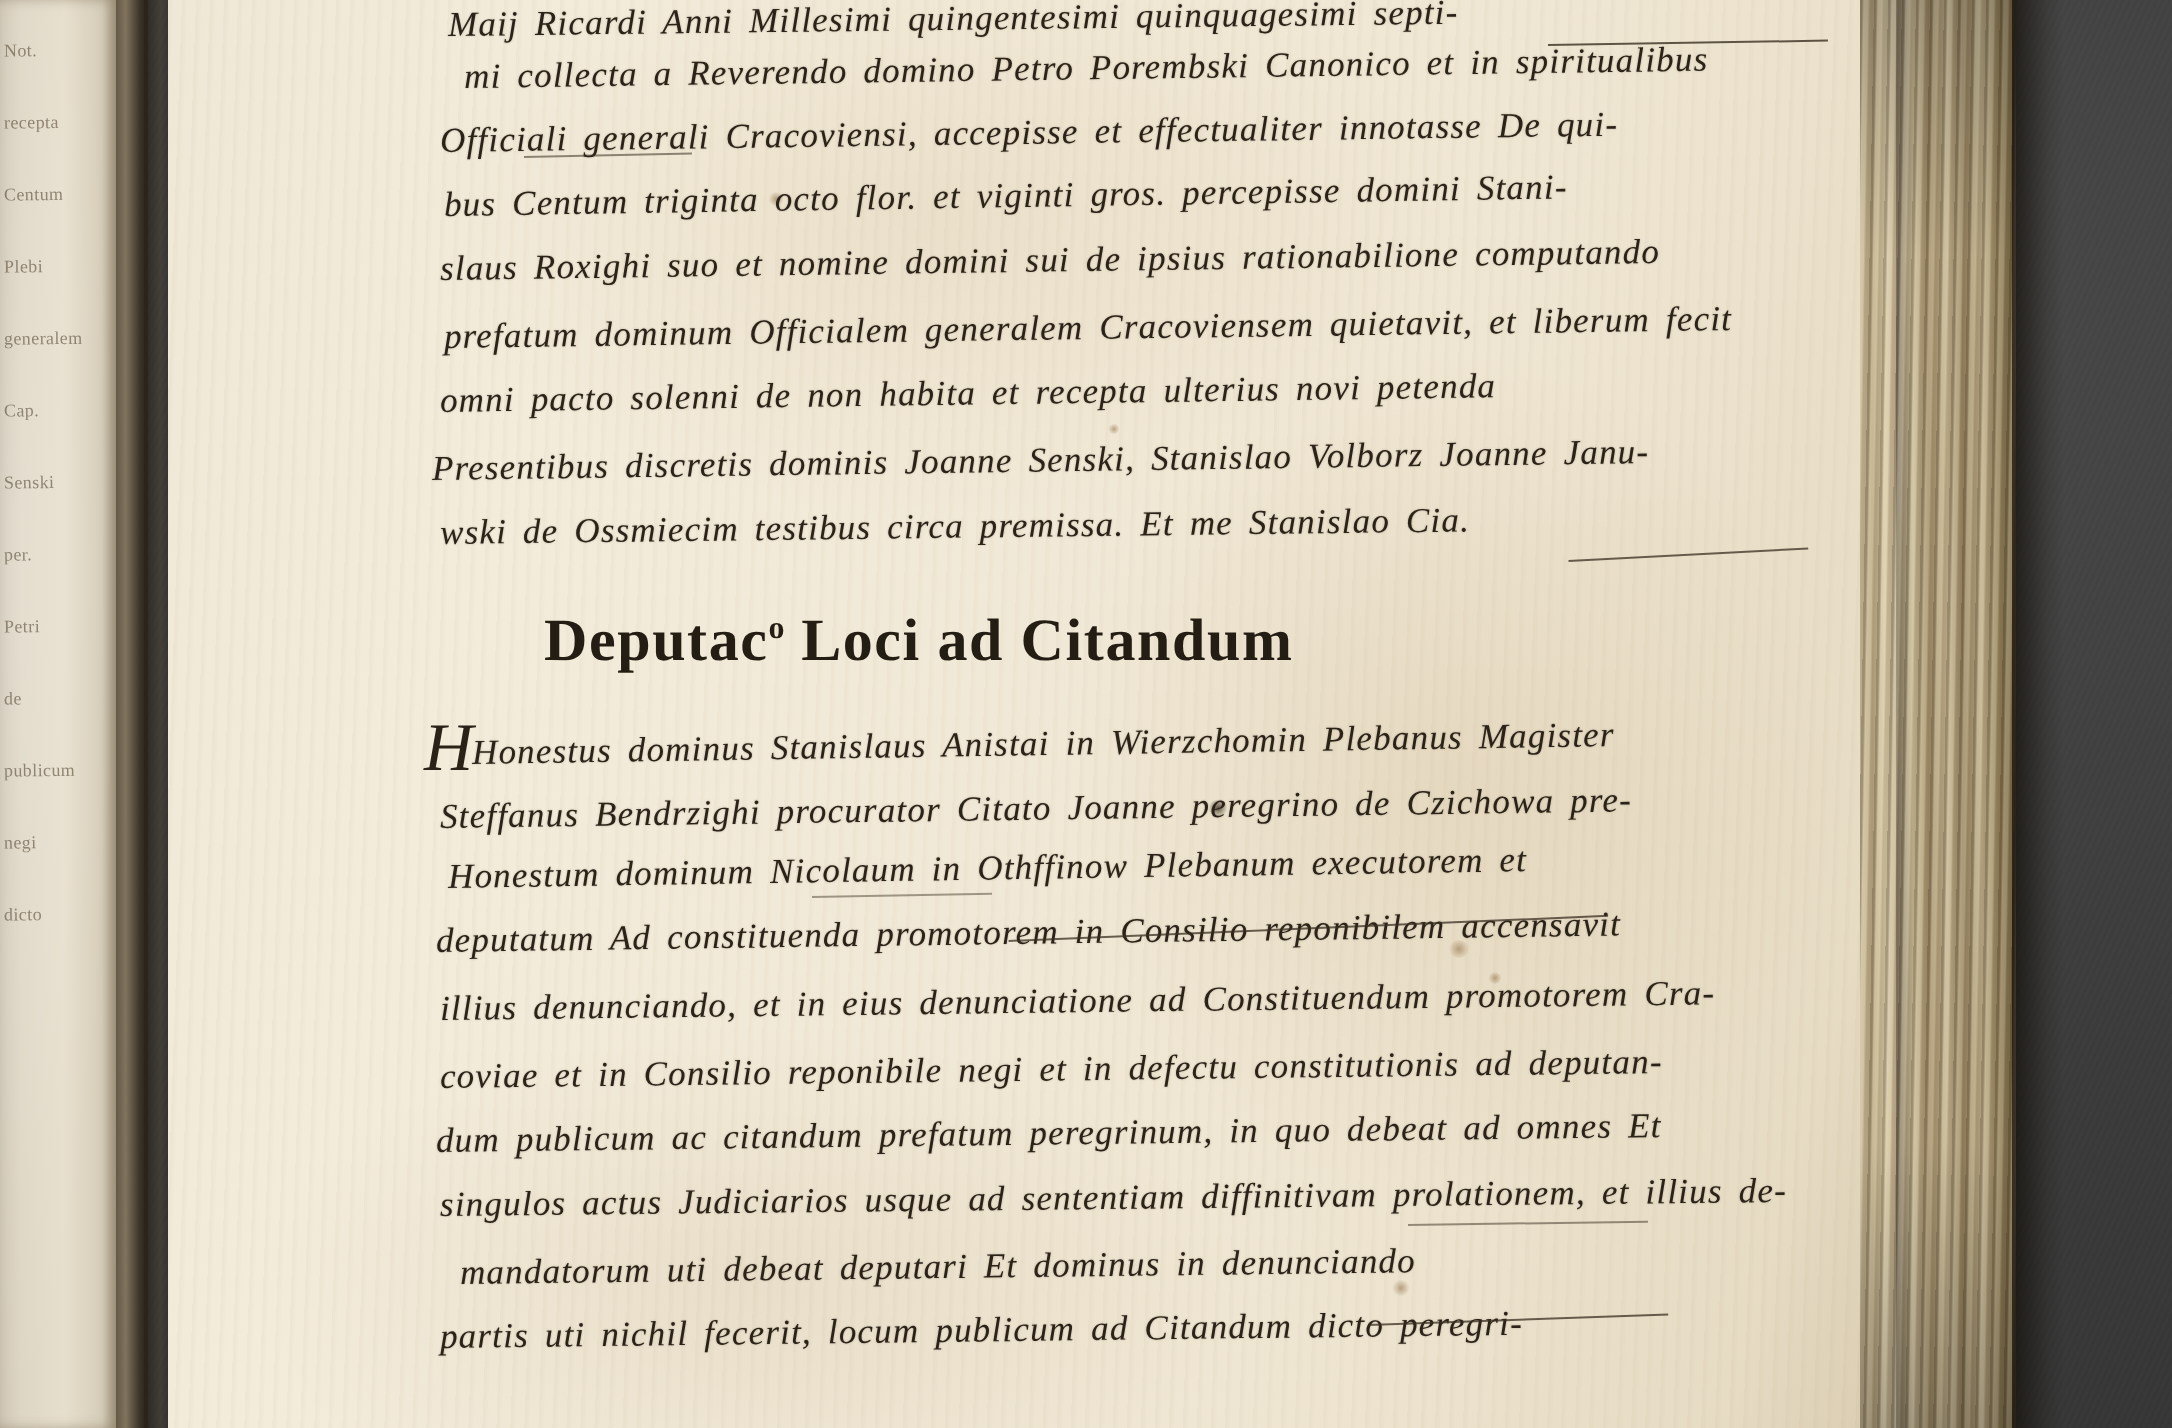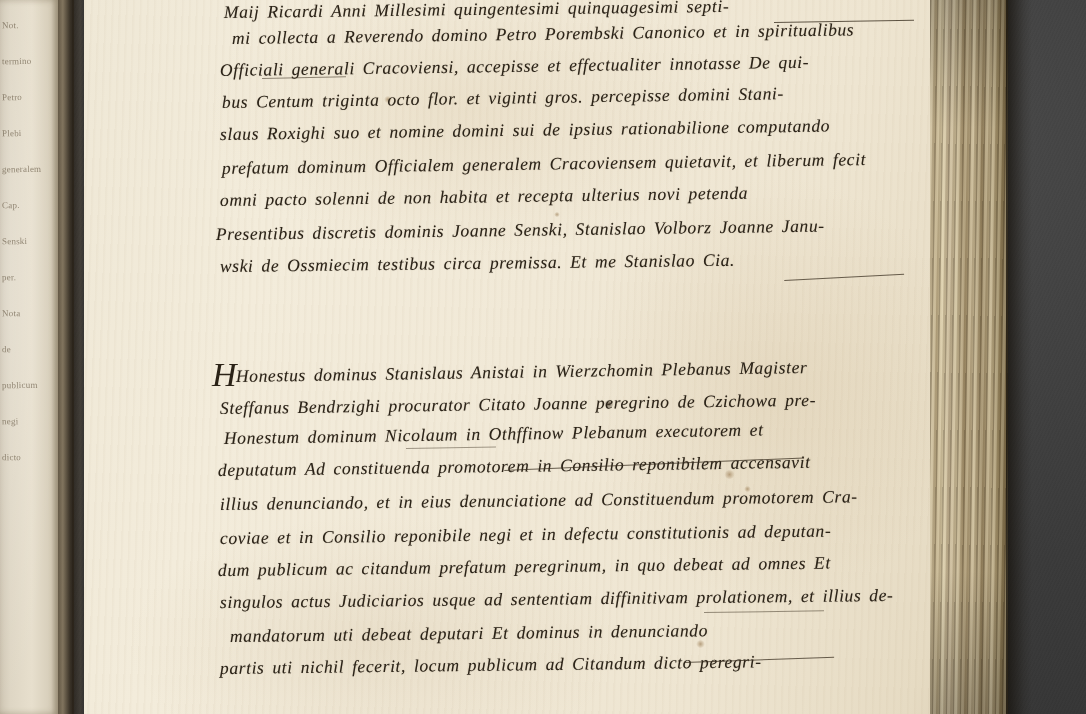--- a/index.html
+++ b/index.html
@@ -92,21 +92,20 @@
 
   
   .page-leaf {
     position: absolute;
     left: 84px;
     top: 0;
     width: 864px;
     height: 714px;
     background:
       linear-gradient(105deg, #efe8d6 0%, #f3ecdb 22%, #f1e9d7 48%, #eee5d1 72%, #e6dbc3 92%, #d8cbb0 100%);
-    padding-left: 48px;
   }
   .page-leaf .stain-a {
     position: absolute;
     left: 120px; top: -40px;
     width: 520px; height: 300px;
     background: radial-gradient(ellipse at center, rgba(196,170,126,0.16), rgba(196,170,126,0) 70%);
   }
   .page-leaf .stain-b {
     position: absolute;
     right: 30px; top: 180px;
@@ -246,28 +245,28 @@
 <body>
 
 <div id="page">
 
   <div class="backdrop"></div>
 
   <div class="left-leaf">
     <div class="lfade"></div>
     <div class="left-notes">
       <div>Not.</div>
-      <div>termino</div>
-      <div>Petro</div>
+      <div>recepta</div>
+      <div>Centum</div>
       <div>Plebi</div>
       <div>generalem</div>
       <div>Cap.</div>
       <div>Senski</div>
       <div>per.</div>
-      <div>Nota</div>
+      <div>Petri</div>
       <div>de</div>
       <div>publicum</div>
       <div>negi</div>
       <div>dicto</div>
     </div>
   </div>
   <div class="left-gutter"></div>
   <div class="left-gutter2"></div>
 
   <div class="page-leaf">
@@ -292,20 +291,23 @@
       <div class="hw body" style="left:138px; top:158px; transform:rotate(-0.8deg);">prefatum dominum Officialem generalem Cracoviensem quietavit, et liberum fecit</div>
       <div class="hw body" style="left:136px; top:190px; transform:rotate(-0.8deg);">omni pacto solenni de non habita et recepta ulterius novi petenda</div>
       <div class="hw body" style="left:132px; top:224px; transform:rotate(-0.8deg);">Presentibus discretis dominis Joanne Senski, Stanislao Volborz Joanne Janu-</div>
       <div class="hw body" style="left:136px; top:256px; transform:rotate(-0.7deg);">wski de Ossmiecim testibus circa premissa. Et me Stanislao Cia.</div>
 
       <div class="ul" style="left:690px; top:22px; width:140px; transform:rotate(-0.9deg);"></div>
       <div class="ul" style="left:178px; top:78px; width:84px; transform:rotate(-1.2deg); opacity:.55;"></div>
       <div class="flourish" style="left:700px; top:270px; width:120px; height:10px; transform:rotate(-3deg);"></div>
     </div>
 
+    <div class="heading">
+      <span>Deputac</span><span class="sup">o</span><span> Loci ad Citandum</span>
+    </div>
 
     <div class="text-block">
       <div class="bigcap" style="left:128px; top:356px;">H</div>
 
       <div class="hw body" style="left:152px; top:366px; transform:rotate(-0.9deg);">Honestus dominus Stanislaus Anistai in Wierzchomin Plebanus Magister</div>
       <div class="hw body" style="left:136px; top:398px; transform:rotate(-0.8deg);">Steffanus Bendrzighi procurator Citato Joanne peregrino de Czichowa pre-</div>
       <div class="hw body" style="left:140px; top:428px; transform:rotate(-0.9deg);">Honestum dominum Nicolaum in Othffinow Plebanum executorem et</div>
       <div class="hw body" style="left:134px; top:460px; transform:rotate(-0.8deg);">deputatum Ad constituenda promotorem in Consilio reponibilem accensavit</div>
       <div class="hw body" style="left:136px; top:494px; transform:rotate(-0.7deg);">illius denunciando, et in eius denunciatione ad Constituendum promotorem Cra-</div>
       <div class="hw body" style="left:136px; top:528px; transform:rotate(-0.7deg);">coviae et in Consilio reponibile negi et in defectu constitutionis ad deputan-</div>

